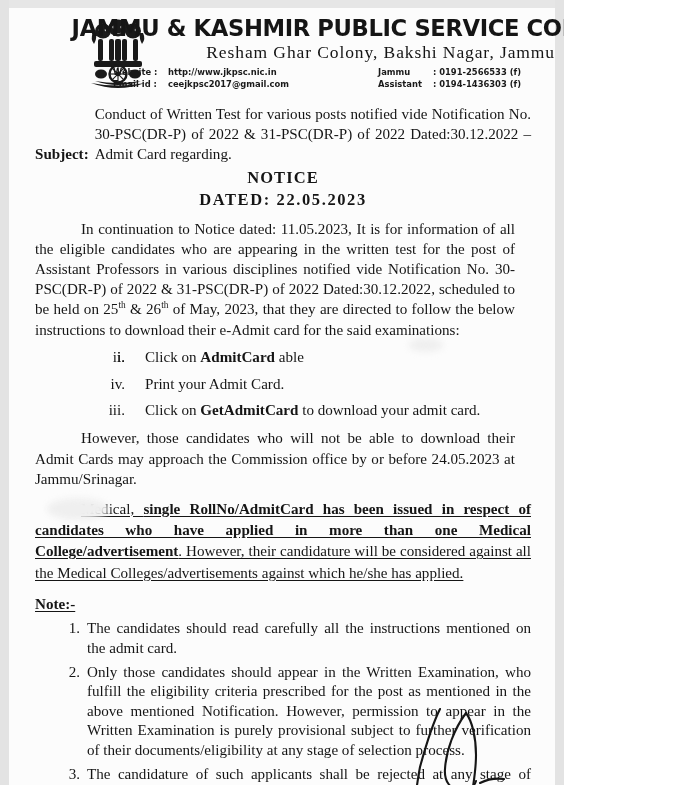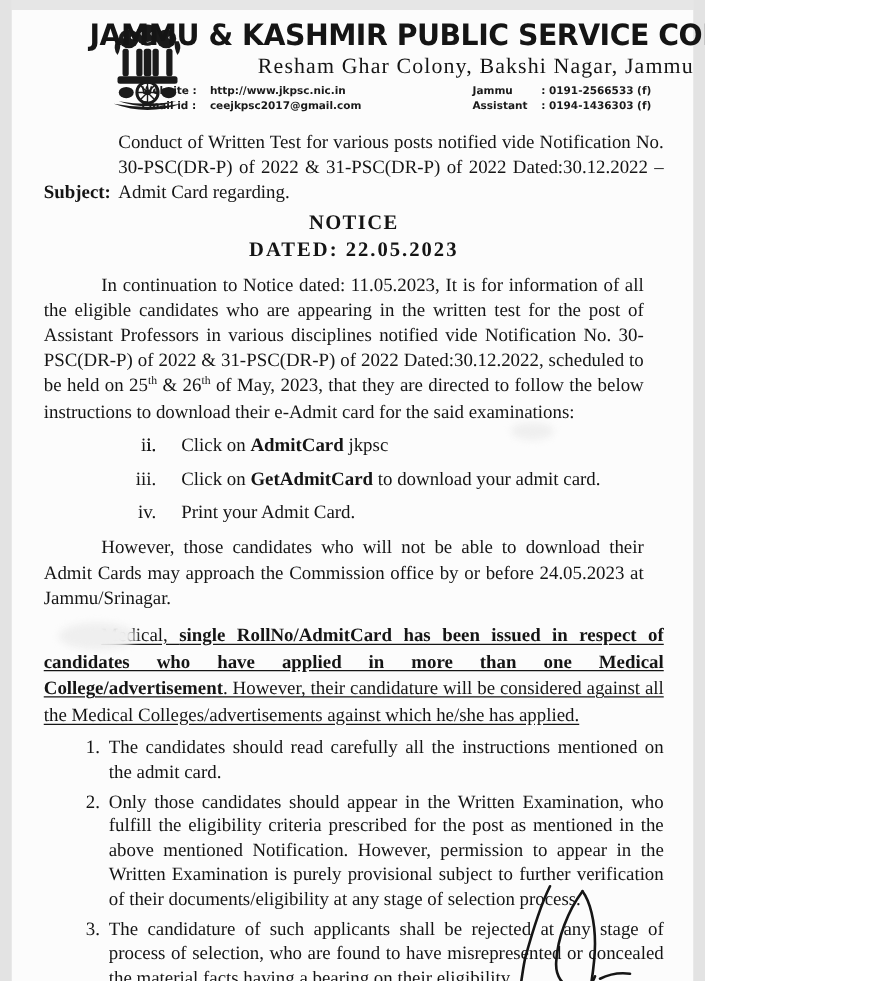--- a/index.html
+++ b/index.html
@@ -318,34 +318,37 @@
           <div class="d2">DATED: 22.05.2023</div>
         </div>
 
         <p class="para"><span>In continuation to Notice dated: 11.05.2023, It is for information of all the eligible candidates who are appearing in the written test for the post of Assistant Professors in various disciplines notified vide Notification No. 30-PSC(DR-P) of 2022 &amp; 31-PSC(DR-P) of 2022 Dated:30.12.2022, scheduled to be held on 25</span><sup>th</sup><span> &amp; 26</span><sup>th</sup><span> of May, 2023, that they are directed to follow the below instructions to download their e-Admit card for the said examinations:</span></p>
 
         <ol class="roman">
           <li>
             <span class="rnum">i.</span><b class="kw"></b><span></span>
           </li>
           <li>
-            <span class="rnum">ii.</span><span>Click on </span><b class="kw">AdmitCard</b><span> jkpsc</span>
+            <span class="rnum">ii.</span><span>Click on </span><b class="kw">AdmitCard</b><span> able</span>
+          </li>
+          <li>
+            <span class="rnum">iv.</span><span>Print your Admit Card.</span><b class="kw"></b><span></span>
           </li>
           <li>
             <span class="rnum">iii.</span><span>Click on </span><b class="kw">GetAdmitCard</b><span> to download your admit card.</span>
           </li>
-          <li>
-            <span class="rnum">iv.</span><span>Print your Admit Card.</span><b class="kw"></b><span></span>
-          </li>
         </ol>
 
         <p class="para">However, those candidates who will not be able to download their Admit Cards may approach the Commission office by or before 24.05.2023 at Jammu/Srinagar.</p>
 
         <p class="further"><span class="u">Medical, </span><span class="bu">single RollNo/AdmitCard has been issued in respect of candidates who have applied in more than one Medical College/advertisement</span><span class="u">. However, their candidature will be considered against all the Medical Colleges/advertisements against which he/she has applied.</span></p>
 
+        <div>
+          <span class="note-label">Note:-</span>
+        </div>
 
         <ol class="notes">
           <li>
             <span class="nnum">1.</span><span>The candidates should read carefully all the instructions mentioned on the admit card.</span>
           </li>
           <li>
             <span class="nnum">2.</span><span>Only those candidates should appear in the Written Examination, who fulfill the eligibility criteria prescribed for the post as mentioned in the above mentioned Notification. However, permission to appear in the Written Examination is purely provisional subject to further verification of their documents/eligibility at any stage of selection process.</span>
           </li>
           <li>
             <span class="nnum">3.</span><span>The candidature of such applicants shall be rejected at any stage of process of selection, who are found to have misrepresented or concealed the material facts having a bearing on their eligibility.</span>

